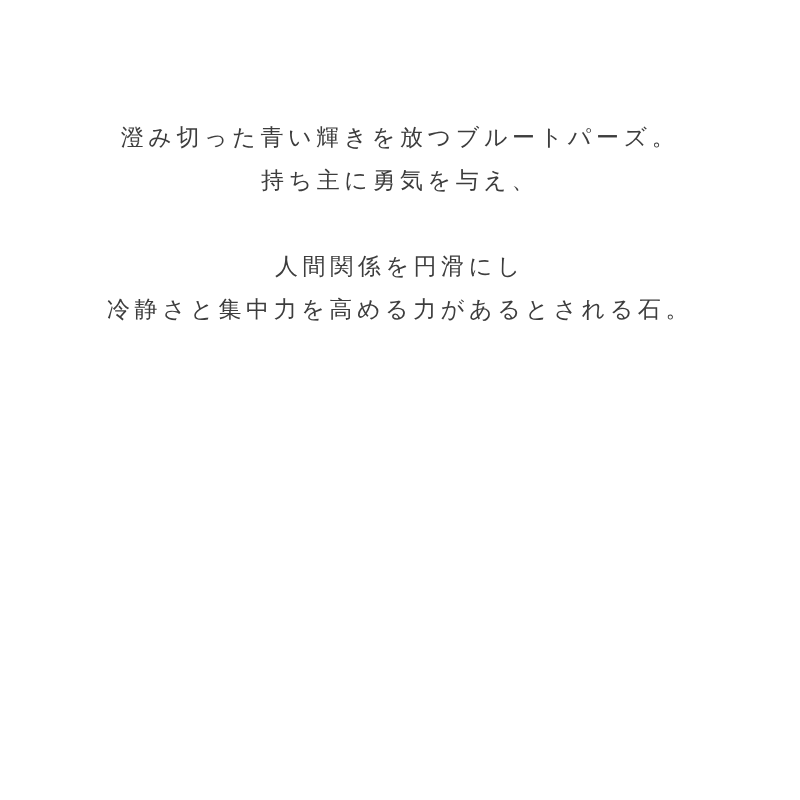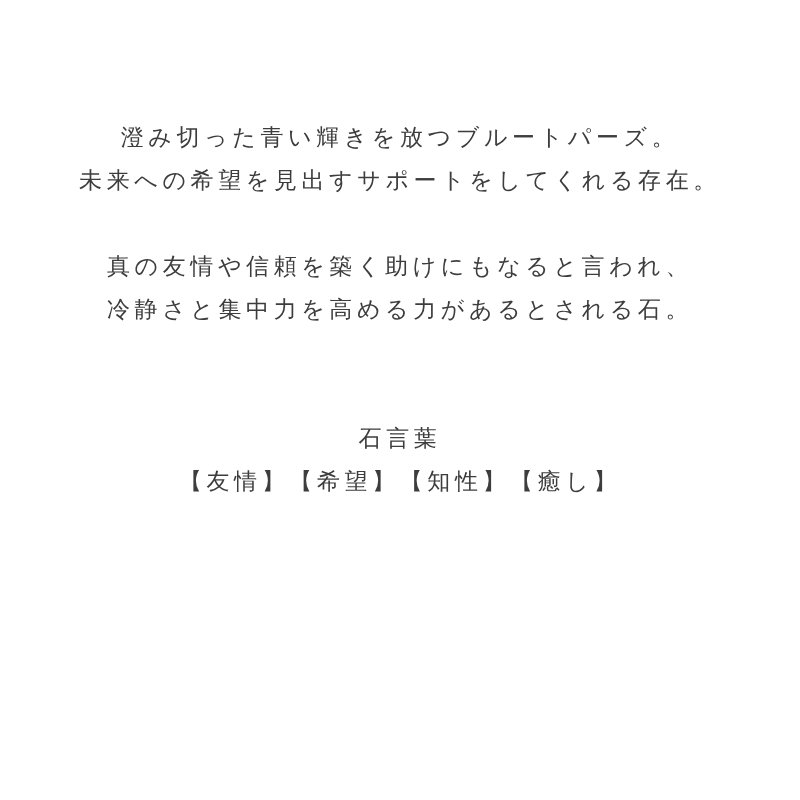--- a/index.html
+++ b/index.html
@@ -47,27 +47,23 @@
   }
 </style>
 </head>
 <body>
 
 <div class="page">
   <div class="content">
 
     <p class="para para-1">
       <span class="line">澄み切った青い輝きを放つブルートパーズ。</span>
-      <span class="line">未来への希望を見出すサポートをしてくれる存在。</span>
+      <span class="line">持ち主に勇気を与え、</span>
     </p>
 
     <p class="para para-2">
-      <span class="line">真の友情や信頼を築く助けにもなると言われ、</span>
+      <span class="line">人間関係を円滑にし</span>
       <span class="line">冷静さと集中力を高める力があるとされる石。</span>
     </p>
 
-    <div class="stone-words">
-      <span class="line">石言葉</span>
-      <span class="line">【友情】【希望】【知性】【癒し】</span>
-    </div>
 
   </div>
 </div>
 
 </body></html>

